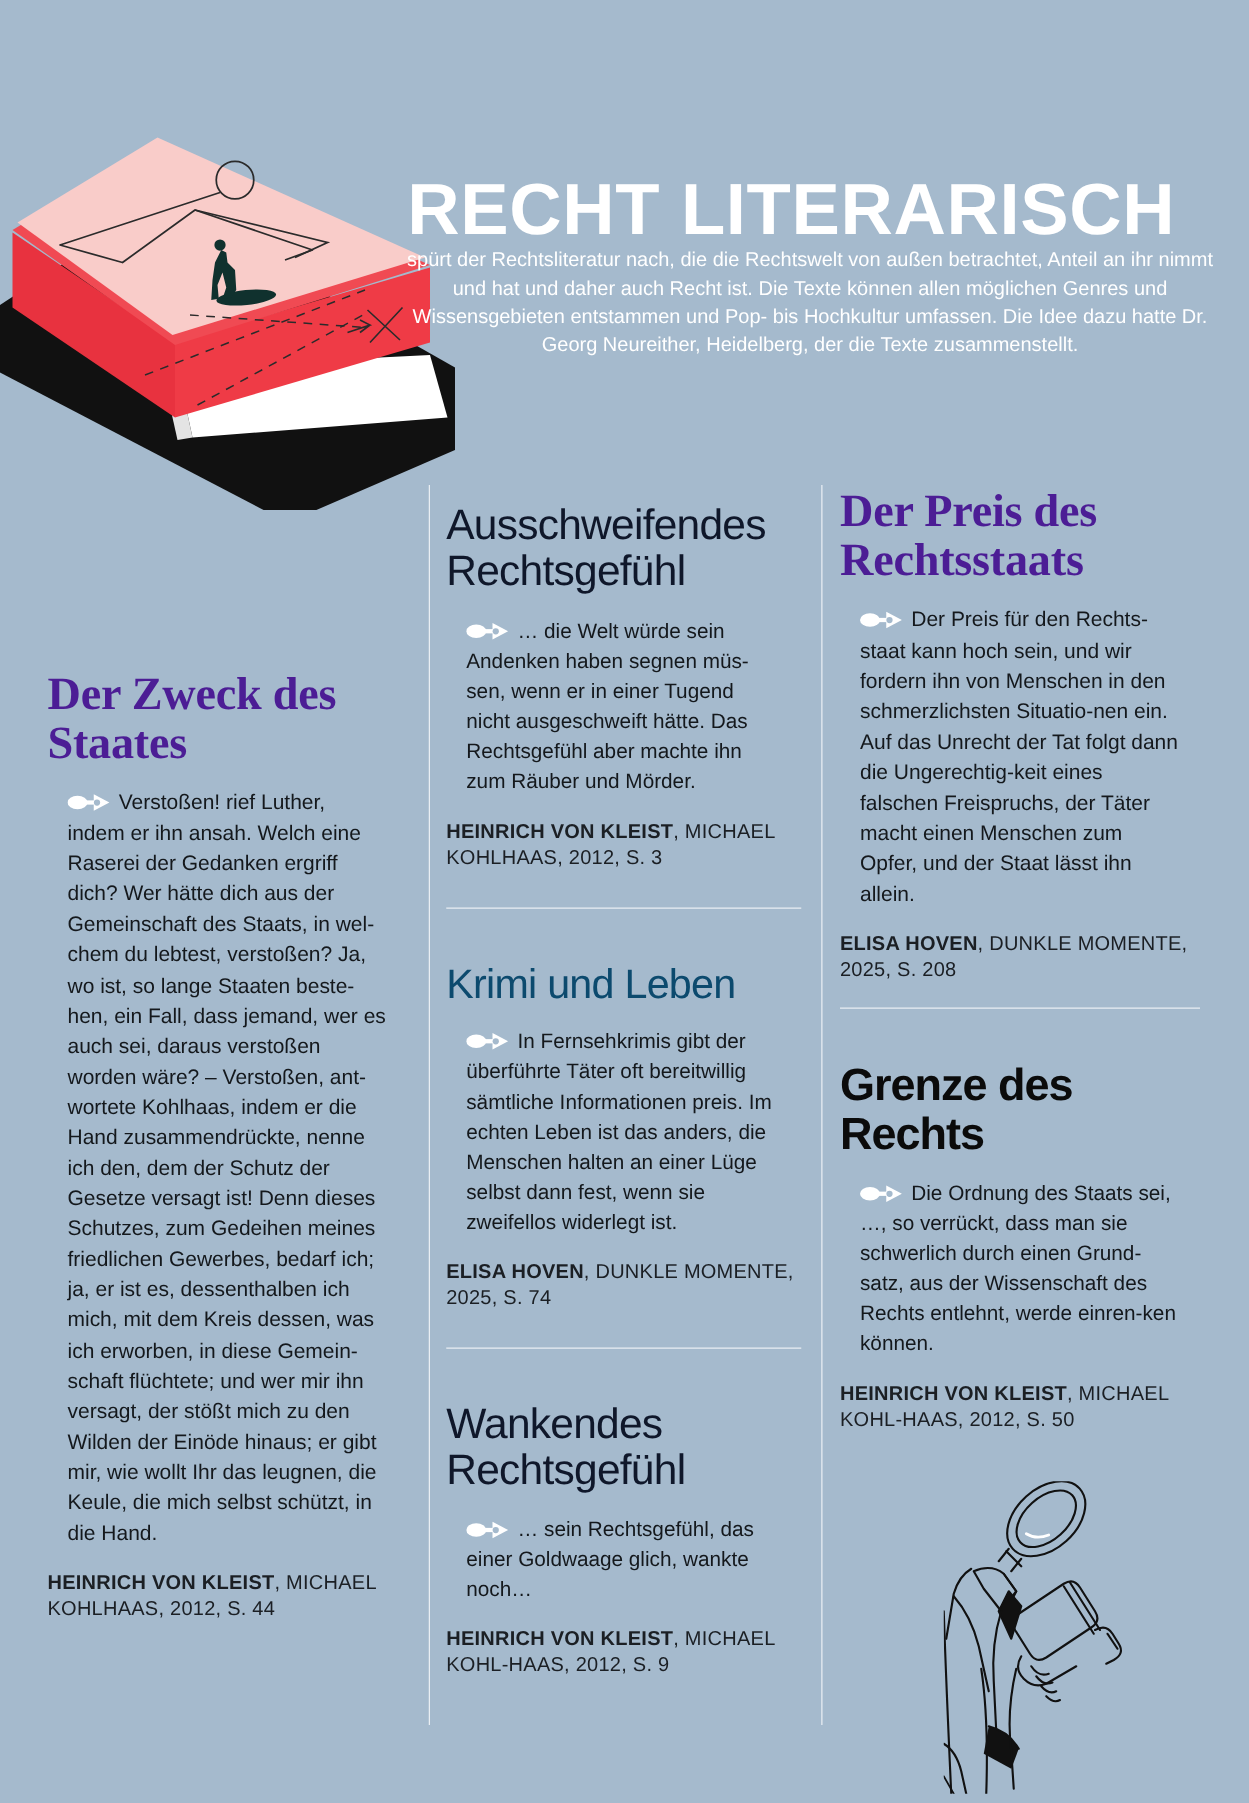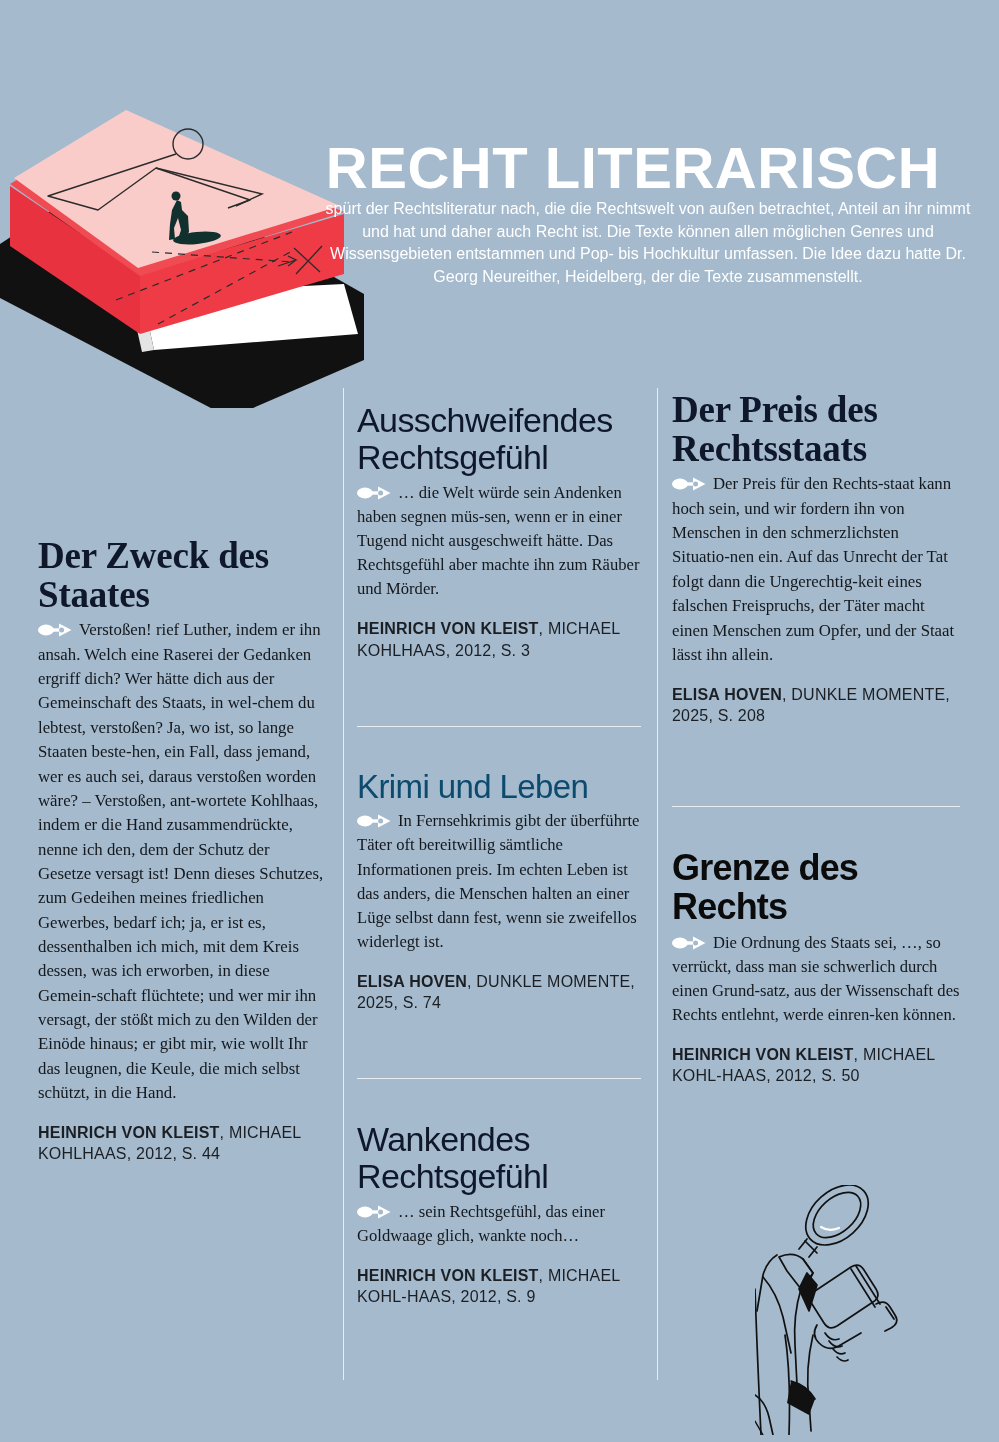--- a/index.html
+++ b/index.html
@@ -92,21 +92,21 @@
   }
 
   
   h2 { margin: 0 0 4px 0; }
 
   .hl-serif {
     font-family: "Liberation Serif", serif;
     font-weight: 700;
     font-size: 37px;
     line-height: 1.06;
-    color: #0f172a;
+    color: #4c1d95;
     letter-spacing: -0.2px;
   }
   .hl-light {
     font-family: "Liberation Sans", sans-serif;
     font-weight: 400;
     font-size: 34px;
     line-height: 1.1;
     color: #0f172a;
     letter-spacing: -0.6px;
   }
@@ -126,23 +126,22 @@
     color: #0b0b0b;
     letter-spacing: -0.8px;
   }
 
   
   .body-text {
     font-size: 16.6px;
     line-height: 1.455;
     color: #14181c;
     text-align: left;
-    margin: 0;
+    margin: 16px;
     hyphens: manual;
-    font-family: Liberation Serif, serif;
   }
   .body-text.serif-col { font-size: 16.8px; line-height: 1.45; }
 
   .key-icon {
     display: inline-block;
     vertical-align: -2px;
     width: 34px;
     height: 14px;
     margin-right: 7px;
   }

